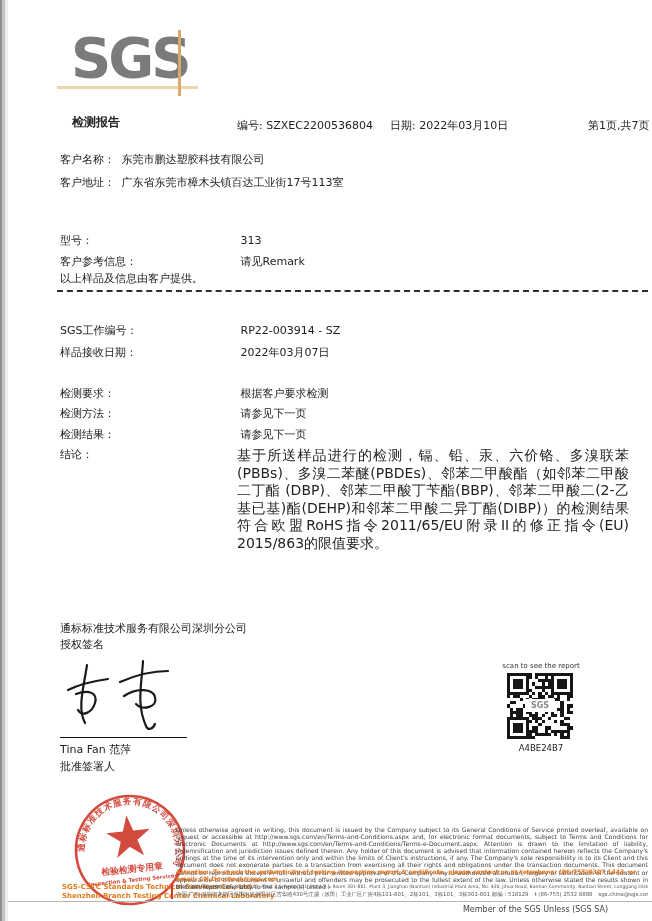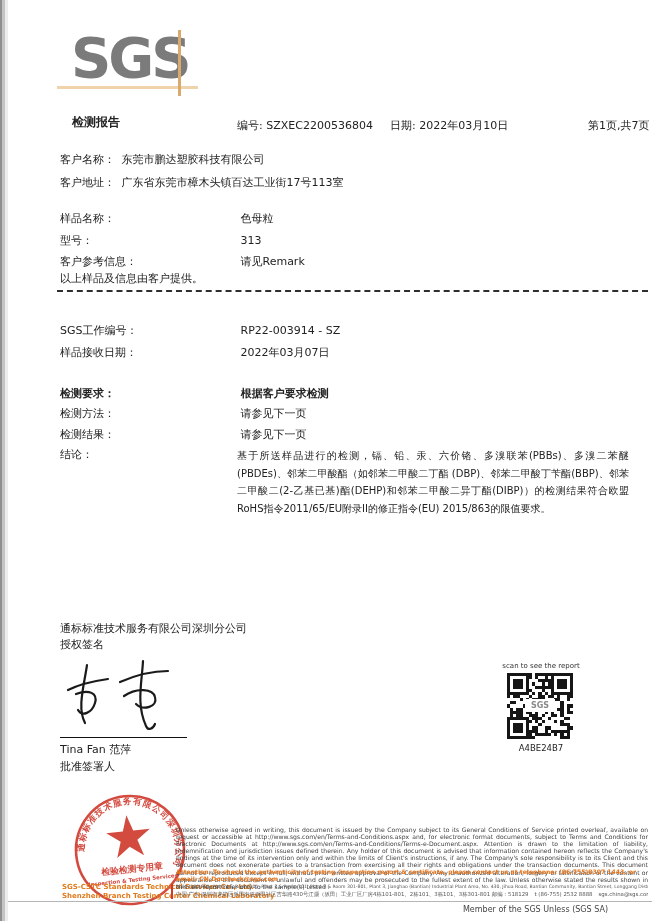--- a/index.html
+++ b/index.html
@@ -14,21 +14,21 @@
   .guide-h{position:absolute;left:57px;top:86px;width:141px;height:3px;background:#eed3ab;}
   .guide-v{position:absolute;left:178px;top:30px;width:3px;height:66px;background:#d9a96e;}
   .report-title{position:absolute;left:72px;top:114px;font-size:12px;font-weight:700;color:#222;}
   .meta{font-size:11px;color:#222;}
   
   .row{position:absolute;left:60px;font-size:11px;white-space:nowrap;color:#222;}
   .row .lab{display:inline-block;}
   .lab-n{width:58px;}
   .lab-w{width:177px;}
   .dashline{position:absolute;left:57px;top:290px;width:591px;border-top:2px dashed #2e2e2e;height:0;}
-  .conc{position:absolute;left:237px;top:447px;width:392px;font-size:10px;line-height:17.5px;
+  .conc{position:absolute;left:237px;top:447px;width:392px;font-size:14px;line-height:17.5px;
         text-align:justify;color:#222;}
   
   .sig-svg{position:absolute;left:62px;top:658px;}
   .sig-line{position:absolute;left:60px;top:737px;width:127px;border-top:1.8px solid #111;}
   
   .qr-caption{position:absolute;left:486px;top:662px;width:110px;text-align:center;font-size:7px;color:#333;}
   .qr-box{position:absolute;left:507px;top:673px;width:66px;height:66px;background:#fff;
         display:grid;grid-template-columns:repeat(21,1fr);grid-template-rows:repeat(21,1fr);}
   .qr-box .m{background:#161616;}
   .qr-logo{position:absolute;left:525px;top:699px;width:30px;height:13px;background:#fff;
@@ -74,45 +74,41 @@
   <div class="abs meta" style="left:544px;top:118px;margin-left:44px;">第1页,共7页</div>
 
   <div class="row" style="top:152px;">
     <span class="lab lab-n">客户名称：</span>
     <span>东莞市鹏达塑胶科技有限公司</span>
   </div>
   <div class="row" style="top:175px;">
     <span class="lab lab-n">客户地址：</span>
     <span>广东省东莞市樟木头镇百达工业街17号113室</span>
   </div>
-  <div class="row" style="top:211px;">
-    <span class="lab lab-w">样品名称：</span>
-    <span>色母粒</span>
-  </div>
   <div class="row" style="top:233px;">
     <span class="lab lab-w">型号：</span>
     <span>313</span>
   </div>
   <div class="row" style="top:254px;">
     <span class="lab lab-w">客户参考信息：</span>
     <span>请见Remark</span>
   </div>
   <div class="row" style="top:271px;">以上样品及信息由客户提供。</div>
 
   <div class="dashline"></div>
 
   <div class="row" style="top:323px;">
     <span class="lab lab-w">SGS工作编号：</span>
     <span>RP22-003914 - SZ</span>
   </div>
   <div class="row" style="top:345px;">
     <span class="lab lab-w">样品接收日期：</span>
     <span>2022年03月07日</span>
   </div>
-  <div class="row" style="top:386px;font-weight:bold;">
+  <div class="row" style="top:386px;">
     <span class="lab lab-w">检测要求：</span>
     <span>根据客户要求检测</span>
   </div>
   <div class="row" style="top:427px;">
     <span class="lab lab-w">检测结果：</span>
     <span>请参见下一页</span>
   </div>
   <div class="row" style="top:406px;">
     <span class="lab lab-w">检测方法：</span>
     <span>请参见下一页</span>

